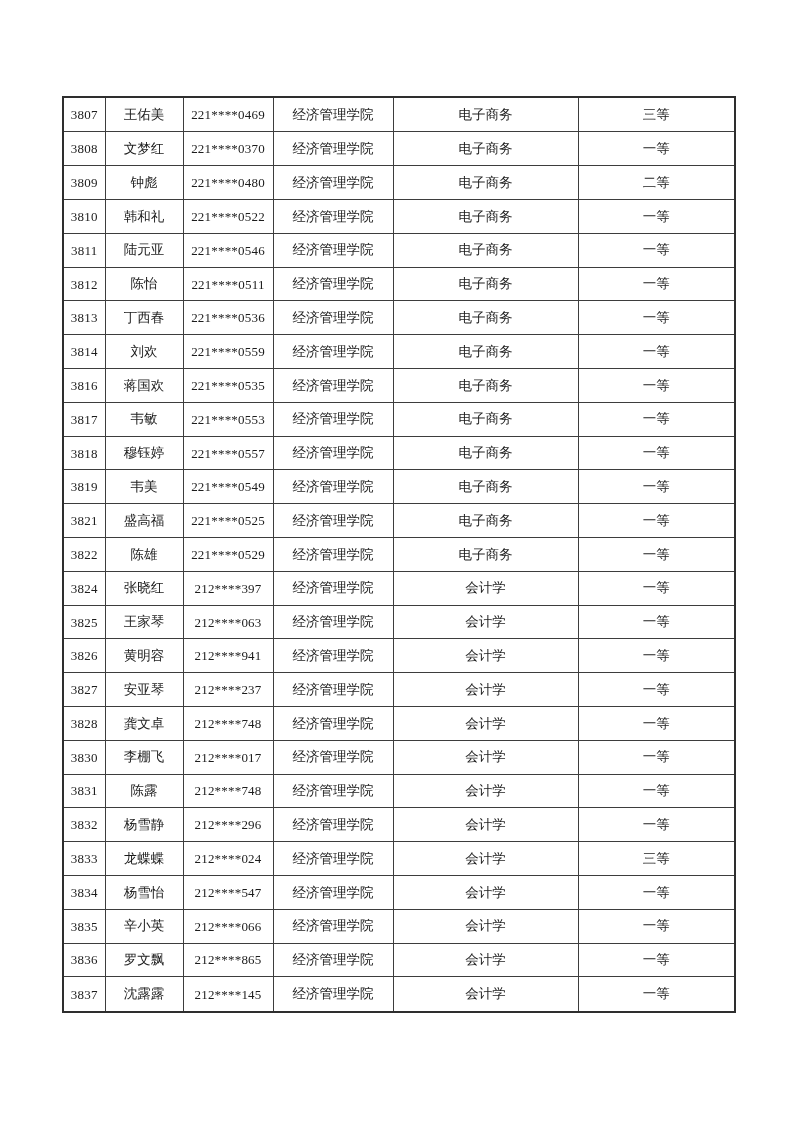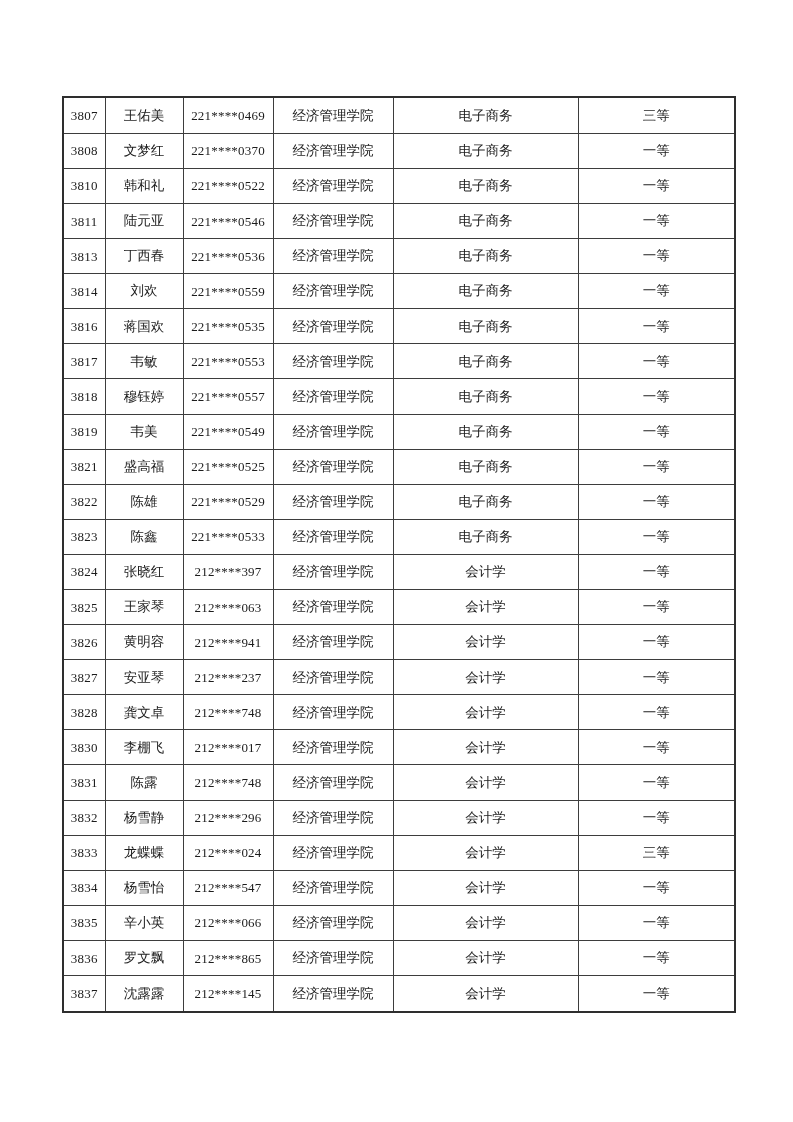--- a/index.html
+++ b/index.html
@@ -74,36 +74,52 @@
         </tr>
         <tr>
           <td class="col-serial">3808</td>
           <td class="col-name">文梦红</td>
           <td class="col-id">221****0370</td>
           <td class="col-college">经济管理学院</td>
           <td class="col-major">电子商务</td>
           <td class="col-award">一等</td>
         </tr>
         <tr>
+          <td class="col-serial">3809</td>
+          <td class="col-name">钟彪</td>
+          <td class="col-id">221****0480</td>
+          <td class="col-college">经济管理学院</td>
+          <td class="col-major">电子商务</td>
+          <td class="col-award">二等</td>
+        </tr>
+        <tr>
           <td class="col-serial">3810</td>
           <td class="col-name">韩和礼</td>
           <td class="col-id">221****0522</td>
           <td class="col-college">经济管理学院</td>
           <td class="col-major">电子商务</td>
           <td class="col-award">一等</td>
         </tr>
         <tr>
           <td class="col-serial">3811</td>
           <td class="col-name">陆元亚</td>
           <td class="col-id">221****0546</td>
           <td class="col-college">经济管理学院</td>
           <td class="col-major">电子商务</td>
           <td class="col-award">一等</td>
         </tr>
         <tr>
+          <td class="col-serial">3812</td>
+          <td class="col-name">陈怡</td>
+          <td class="col-id">221****0511</td>
+          <td class="col-college">经济管理学院</td>
+          <td class="col-major">电子商务</td>
+          <td class="col-award">一等</td>
+        </tr>
+        <tr>
           <td class="col-serial">3813</td>
           <td class="col-name">丁西春</td>
           <td class="col-id">221****0536</td>
           <td class="col-college">经济管理学院</td>
           <td class="col-major">电子商务</td>
           <td class="col-award">一等</td>
         </tr>
         <tr>
           <td class="col-serial">3814</td>
           <td class="col-name">刘欢</td>
@@ -149,28 +165,20 @@
           <td class="col-name">盛高福</td>
           <td class="col-id">221****0525</td>
           <td class="col-college">经济管理学院</td>
           <td class="col-major">电子商务</td>
           <td class="col-award">一等</td>
         </tr>
         <tr>
           <td class="col-serial">3822</td>
           <td class="col-name">陈雄</td>
           <td class="col-id">221****0529</td>
-          <td class="col-college">经济管理学院</td>
-          <td class="col-major">电子商务</td>
-          <td class="col-award">一等</td>
-        </tr>
-        <tr>
-          <td class="col-serial">3823</td>
-          <td class="col-name">陈鑫</td>
-          <td class="col-id">221****0533</td>
           <td class="col-college">经济管理学院</td>
           <td class="col-major">电子商务</td>
           <td class="col-award">一等</td>
         </tr>
         <tr>
           <td class="col-serial">3824</td>
           <td class="col-name">张晓红</td>
           <td class="col-id">212****397</td>
           <td class="col-college">经济管理学院</td>
           <td class="col-major">会计学</td>

